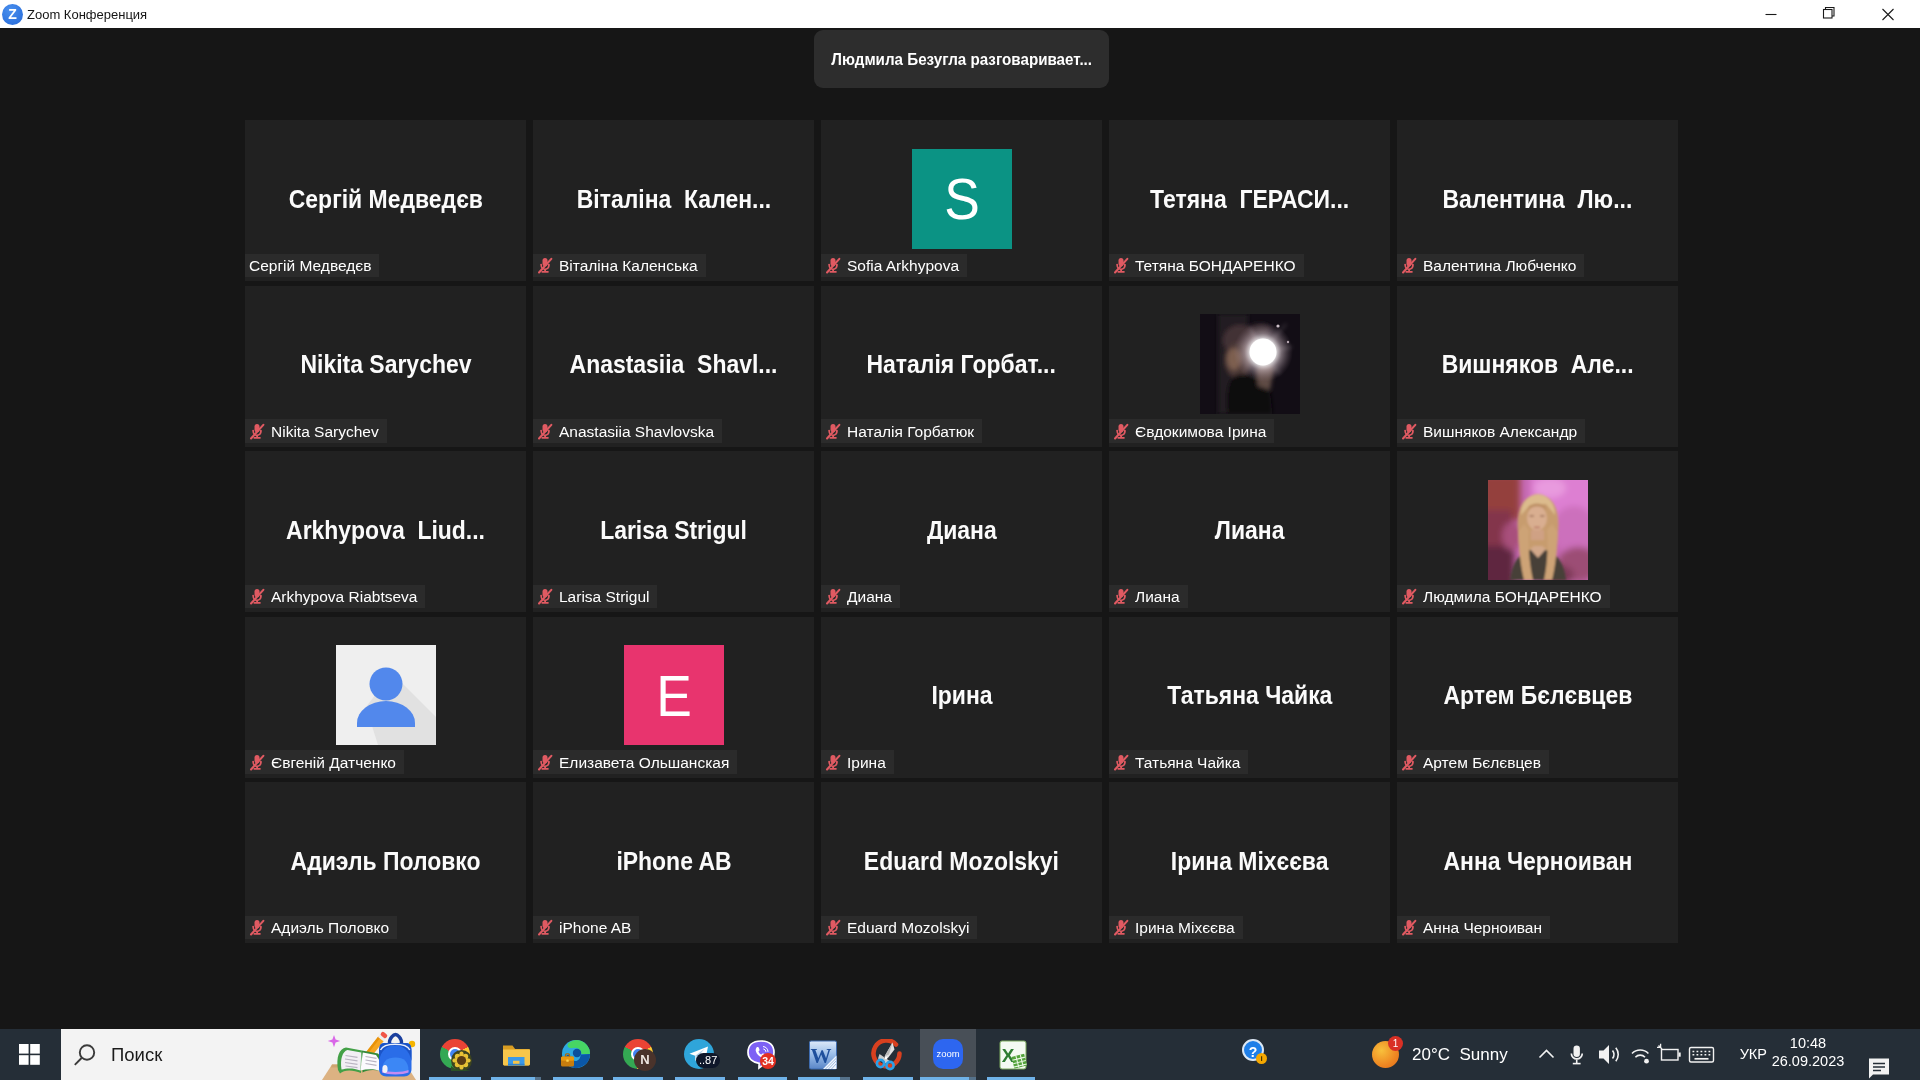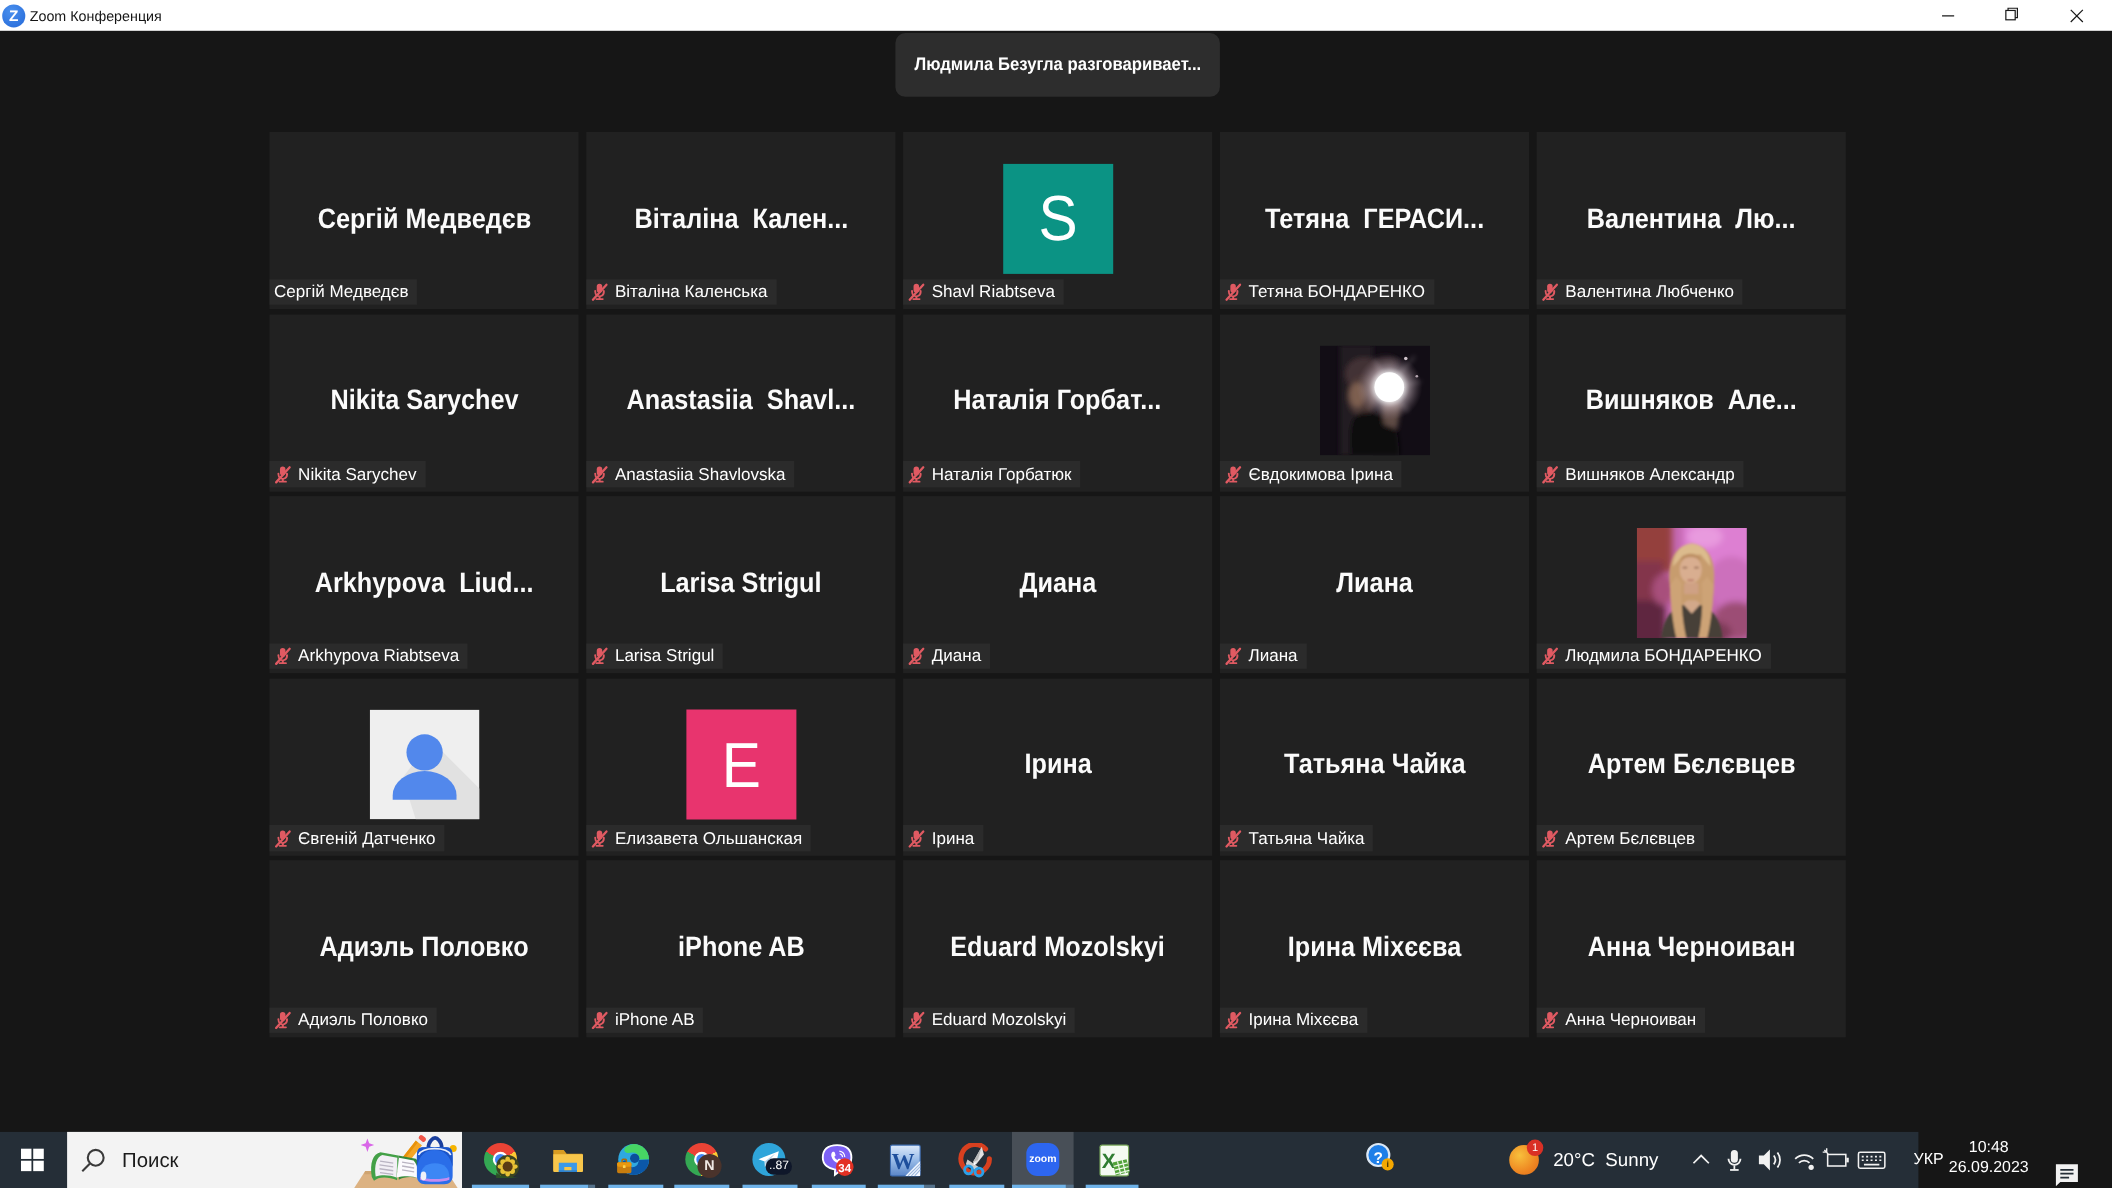--- a/index.html
+++ b/index.html
@@ -15,21 +15,21 @@
 .big{position:absolute;left:0;right:0;top:0;bottom:0;display:flex;align-items:center;justify-content:center;
 font-weight:bold;font-size:25.5px;color:#fbfbfb}
 .big span{display:inline-block;transform:scaleX(0.9);white-space:nowrap;position:relative;top:-1.5px}
 .plate{position:absolute;left:0;bottom:4px;height:23.5px;background:#2b2b2b;display:flex;align-items:center;
 padding:0 8px 0 4px;color:#fff;font-size:15.5px;white-space:nowrap}
 .plate .mic{width:16px;height:17px;margin-right:6px;flex:0 0 auto;position:relative;top:0.5px}
 .plate span{position:relative;top:0.8px}
 .av{position:absolute;left:90.5px;top:28.5px;width:100px;height:100px;overflow:hidden}
 .ltr{position:absolute;left:0;top:0;width:100%;height:100%;display:flex;align-items:center;justify-content:center;
 color:#fff;font-size:58px;font-weight:400;transform:scaleX(0.92)}
-.taskbar{position:absolute;left:0;top:1029px;width:1744px;height:51px;background:#252e37}
+.taskbar{position:absolute;left:0;top:1029px;width:1920px;height:51px;background:#252e37}
 .sbox{position:absolute;left:61px;top:0;width:359px;height:51px;background:#f3f3f3;overflow:hidden}
 .sbox .stext{position:absolute;left:50px;top:0;height:51px;line-height:52px;font-size:18.5px;color:#1b1b1b}
 .tbicon{position:absolute;top:10px;width:32px;height:32px}
 .ul{position:absolute;top:47.5px;height:3.5px;background:#6fb2e8}
 .zoombtn{position:absolute;left:920px;top:0;width:56px;height:51px;background:rgba(255,255,255,0.16)}
 .tray{position:absolute;top:0;height:51px;color:#fff}
 </style></head>
 <body>
 <div class="titlebar">
     <div class="zicon">Z</div>
@@ -74,21 +74,21 @@
       <span class="ltr">S</span>
     </div>
     <div class="plate">
       <svg class="mic" viewBox="0 0 16 17">
         <g fill="#e05a62">
           <rect x="5.5" y="1" width="5" height="8.2" rx="2.5"></rect>
           <path d="M3.2 7.6a.9.9 0 0 1 1.8 0v1c0 1.7 1.3 3 3 3s3-1.3 3-3v-1a.9.9 0 0 1 1.8 0v1c0 2.2-1.6 4-3.8 4.4v1.1h2a.8.8 0 0 1 0 1.6H5.2a.8.8 0 0 1 0-1.6h2v-1.1c-2.2-.4-3.8-2.2-3.8-4.4z"></path>
           <rect x="-2.2" y="7.7" width="20.4" height="2.1" rx="1" transform="rotate(-48 8 8.5)"></rect>
         </g>
       </svg>
-      <span>Shavl Riabtseva</span>
+      <span>Sofia Arkhypova</span>
     </div>
   </div>
 <div class="tile" style="left:1109px;top:120px">
     <div class="big">
       <span>Тетяна&nbsp;&nbsp;ГЕРАСИ...</span>
     </div>
     <div class="plate">
       <svg class="mic" viewBox="0 0 16 17">
         <g fill="#e05a62">
           <rect x="5.5" y="1" width="5" height="8.2" rx="2.5"></rect>
@@ -614,21 +614,21 @@
 <path d="M13.5 17.5 L21.5 3.5 L23.5 10.5 L16.5 19.5 Z" fill="#e2e2e2"></path>
 <path d="M13.5 17.5 L21.5 3.5 L18 15.5 Z" fill="#b8b8b8"></path>
 <path d="M8.5 15 L21 23.5 L14.5 24.5 L7 19.5 Z" fill="#cccccc"></path>
 <circle cx="9.5" cy="24.5" r="3.6" fill="none" stroke="#2ba0e8" stroke-width="2.6"></circle>
 <circle cx="19" cy="26.5" r="3.6" fill="none" stroke="#2ba0e8" stroke-width="2.6"></circle>
 <circle cx="15" cy="19" r="1.2" fill="#fff"></circle>
 </svg></div>
     <div class="zoombtn"></div>
 <div class="tbicon" style="left:933px;top:10px">
 <div style="position:absolute;left:0;top:0;width:30px;height:30px;border-radius:10px;background:#2d66f0"></div>
-<div style="position:absolute;left:0;top:0;width:30px;height:30px;text-align:center;line-height:30px;color:#fff;font-size:9.5px;font-weight:bold">zoom</div>
+<div style="position:absolute;left:0;top:0;width:30px;height:30px;text-align:center;line-height:30px;color:#fff;font-size:9.5px;font-weight:normal">zoom</div>
 </div>
     <div class="tbicon" style="left:997px"><svg viewBox="0 0 32 32" width="32" height="32">
 <rect x="3" y="2" width="26" height="28" rx="2" fill="#f4faf2" stroke="#7aa95c" stroke-width="1"></rect>
 <text x="11" y="23" font-size="19" font-weight="bold" fill="#2f7d32" text-anchor="middle" font-family="Liberation Sans">X</text>
 <g transform="rotate(-14 23 23)">
           <rect x="16" y="16" width="13" height="12" fill="#52a33a"></rect>
 <path d="M16 19.5 h13 M16 23 h13 M16 26.5 h13 M20.5 16 v12 M25 16 v12" stroke="#eaf6e4" stroke-width="1.1"></path>
         </g>
 </svg></div>
 <div class="tray" style="left:1242px;top:10px">

